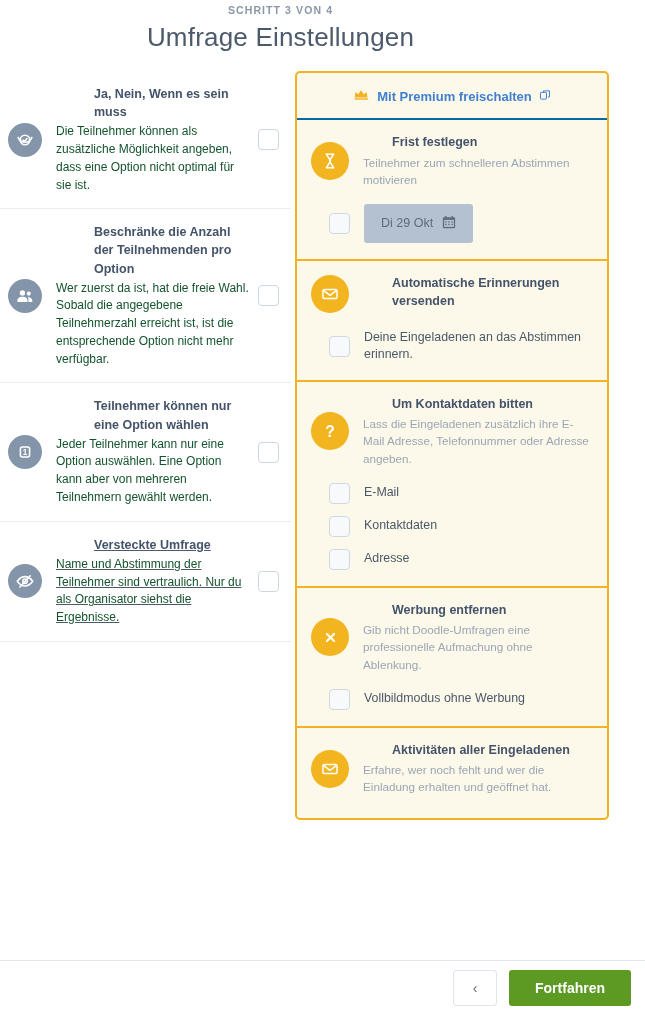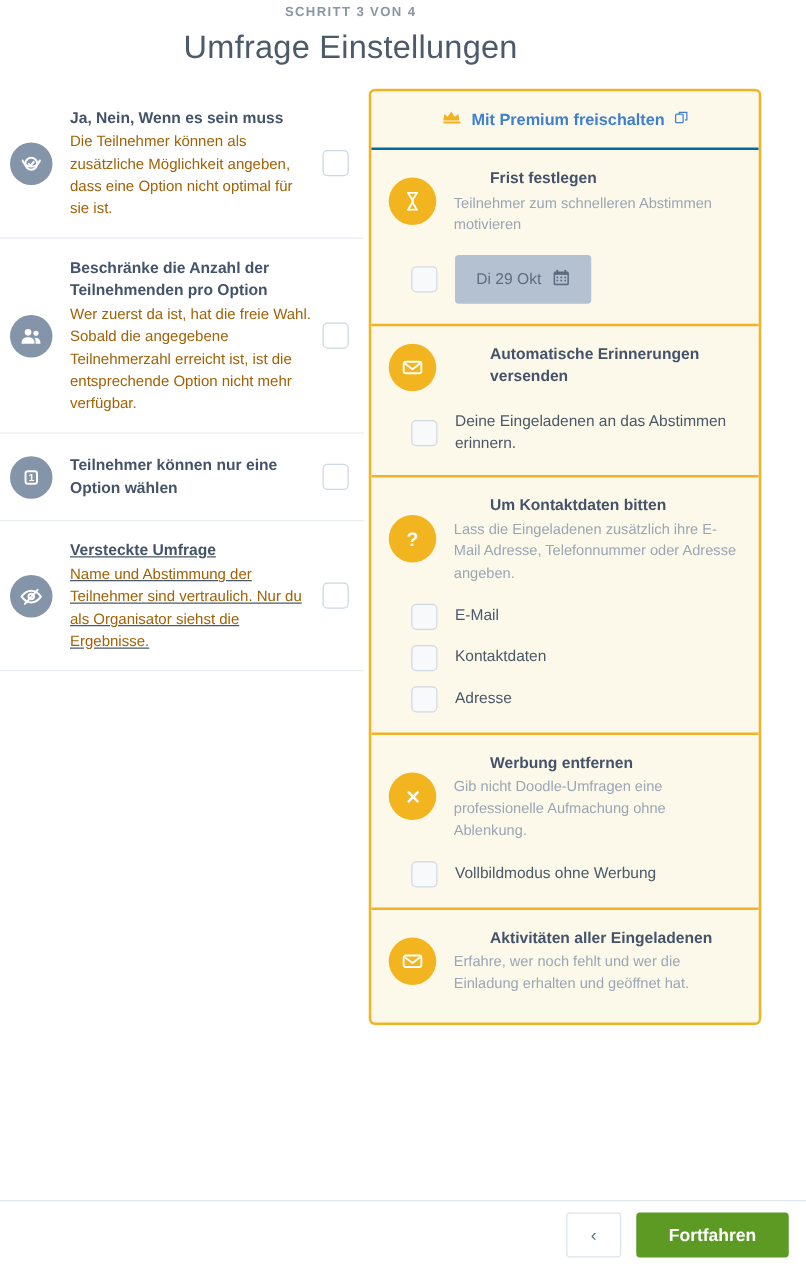--- a/index.html
+++ b/index.html
@@ -38,23 +38,23 @@
   .circle-icon {
     width: 34px; height: 34px; border-radius: 50%;
     background: #8495a9; flex: 0 0 34px;
     display: flex; align-items: center; justify-content: center;
     margin-right: 14px;
   }
   .circle-icon svg { display: block; }
   .opt-text { flex: 1 1 auto; padding-right: 8px; }
   .opt-title {
     font-size: 12.5px; font-weight: bold; color: #44536a;
-    line-height: 1.45; margin-bottom: 2px;
-  }
-  .opt-desc { font-size: 12px; color: #a16207; line-height: 1.48; }
+    line-height: 1.45; margin-bottom: 2px; margin-left: 38px;
+  }
+  .opt-desc { font-size: 12px; color: #14532d; line-height: 1.48; }
   .cb {
     width: 21px; height: 21px; flex: 0 0 21px;
     border: 1px solid #ccd7e2; border-radius: 4px; background: #fff;
   }
 
   
   .panel {
     position: absolute; left: 295px; top: 0; width: 314px;
     border: 2px solid #f2b224; border-radius: 5px;
     background: #fdf9ea; overflow: hidden;
@@ -164,20 +164,21 @@
 
       <div class="opt-row">
         <div class="circle-icon">
           <svg width="22" height="22" viewBox="0 0 24 24">
             <rect x="7" y="6.6" width="10" height="10.8" rx="2" fill="none" stroke="#fff" stroke-width="1.7"></rect>
             <text x="12" y="15.3" font-family="Liberation Sans, sans-serif" font-size="9" font-weight="bold" fill="#fff" text-anchor="middle">1</text>
           </svg>
         </div>
         <div class="opt-text">
           <div class="opt-title">Teilnehmer können nur eine Option wählen</div>
+          <div class="opt-desc">Jeder Teilnehmer kann nur eine Option auswählen. Eine Option kann aber von mehreren Teilnehmern gewählt werden.</div>
         </div>
         <div class="cb"></div>
       </div>
 
       <div class="opt-row">
         <div class="circle-icon">
           <svg width="22" height="22" viewBox="0 0 24 24" fill="none" stroke="#fff" stroke-width="1.7" stroke-linecap="round">
             <path d="M3.6 12.3c2.4-3.4 5.2-5.1 8.4-5.1s6 1.7 8.4 5.1c-2.4 3.4-5.2 5.1-8.4 5.1s-6-1.7-8.4-5.1z"></path>
             <circle cx="12" cy="12.3" r="2.4"></circle>
             <path d="M6.4 18.6L17.6 6.4"></path>

